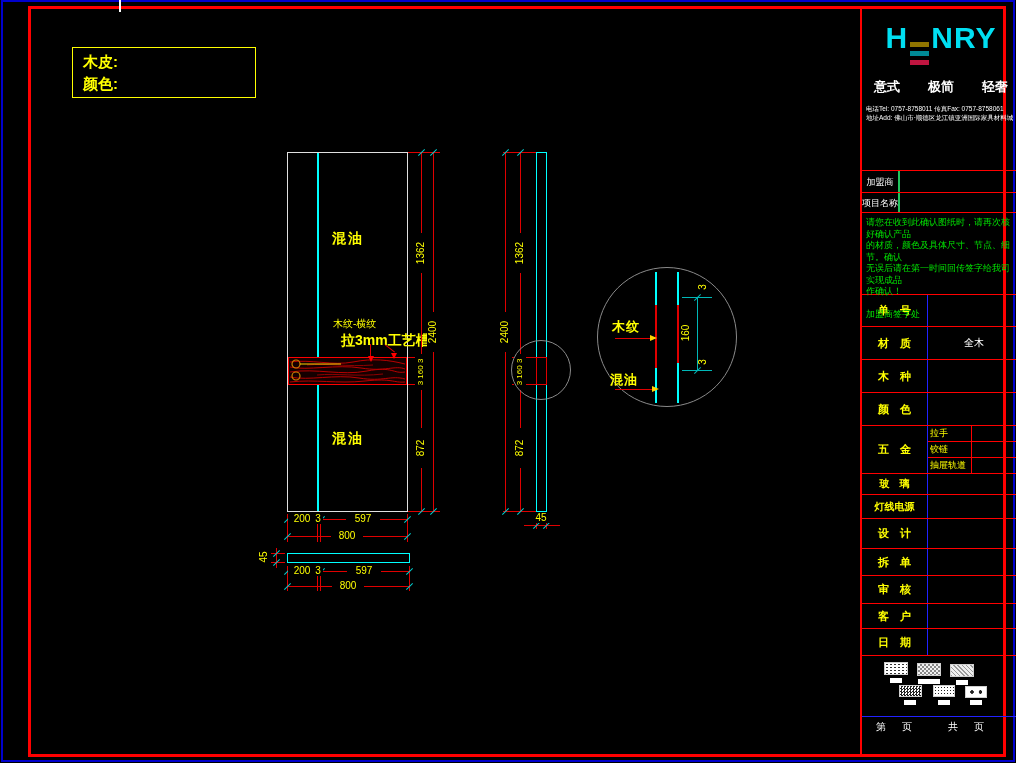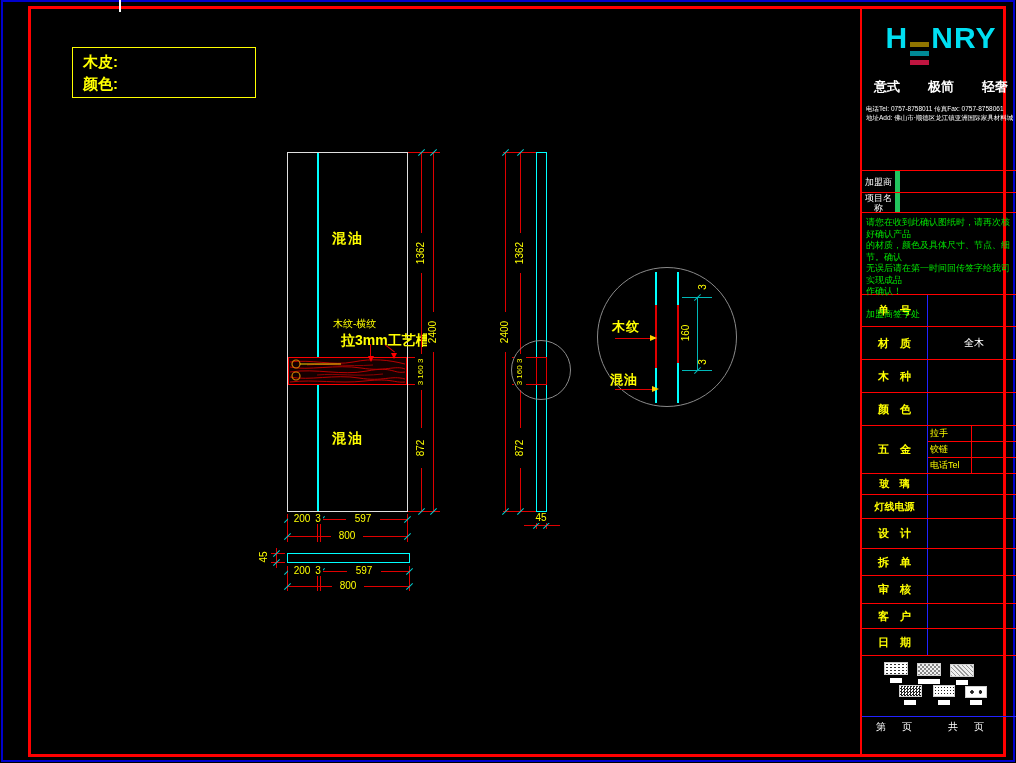--- a/index.html
+++ b/index.html
@@ -45,21 +45,21 @@
   #tb-logo { border-top:none; height:148px; text-align:center; }
   .logo { margin-top:16px; color:#00dff2; font-size:30px; font-weight:bold; letter-spacing:1px; line-height:32px; }
   .ebars { display:inline-flex; flex-direction:column; justify-content:center; gap:4px; width:19px; height:24px; vertical-align:1px; margin:0 2px; }
   .ebars i { display:block; height:5px; width:100%; }
   .eb1 { background:#8f7400; } .eb2 { background:#008a96; } .eb3 { background:#c01540; }
   .brand-cn { color:#00dff2; font-size:17px; font-weight:bold; letter-spacing:2px; margin-top:8px; }
   .tagline { display:flex; justify-content:space-between; padding:0 12px; margin-top:12px;
              color:#fff; font-size:13px; font-weight:bold; }
   .contact { margin-top:8px; padding-left:4px; text-align:left; color:#fff; font-size:6.5px; line-height:9px; white-space:nowrap; }
   .tb-kv { display:flex; }
-  .tb-kv .k { width:38px; border-right:5px solid #22c55e; color:#fff; font-size:9px; display:flex; align-items:center; justify-content:center; text-align:center; line-height:10px; }
+  .tb-kv .k { width:38px; border-right:2px solid #22c55e; color:#fff; font-size:9px; display:flex; align-items:center; justify-content:center; text-align:center; line-height:10px; }
   .tb-kv .v { flex:1; }
   #tb-notice { height:82px; color:#00e400; font-size:9px; line-height:11.5px; padding:4px 3px 0 4px; text-align:left; }
   #tb-notice .sig { margin-top:11px; }
   .tb-row { display:flex; border-top:1px solid #f00; }
   .tb-row .k { width:66px; border-right:1px solid #2222ff; color:#ffff00; font-size:11px; font-weight:bold;
                display:flex; align-items:center; justify-content:center;font-family:Liberation Serif, serif; }
   .tb-row .v { flex:1; color:#fff; font-size:10px; display:flex; align-items:center; justify-content:center; }
   .hw-grid { flex:1; display:flex; flex-direction:column; }
   .hw-grid .hw { flex:1; display:flex; border-top:1px solid #f00; }
   .hw-grid .hw:first-child { border-top:none; }
@@ -294,21 +294,21 @@
       <div class="hw-grid">
         <div class="hw">
             <div class="n">拉手</div>
             <div class="vv"></div>
           </div>
         <div class="hw">
             <div class="n">铰链</div>
             <div class="vv"></div>
           </div>
         <div class="hw">
-            <div class="n">电话Tel</div>
+            <div class="n">抽屉轨道</div>
             <div class="vv"></div>
           </div>
       </div>
     </div>
     <div class="tb-row" style="height:21px;">
       <div class="k" style="font-size:10px;">玻　璃</div>
       <div class="v"></div>
     </div>
     <div class="tb-row" style="height:24px;">
       <div class="k" style="font-size:10px;">灯线电源</div>

